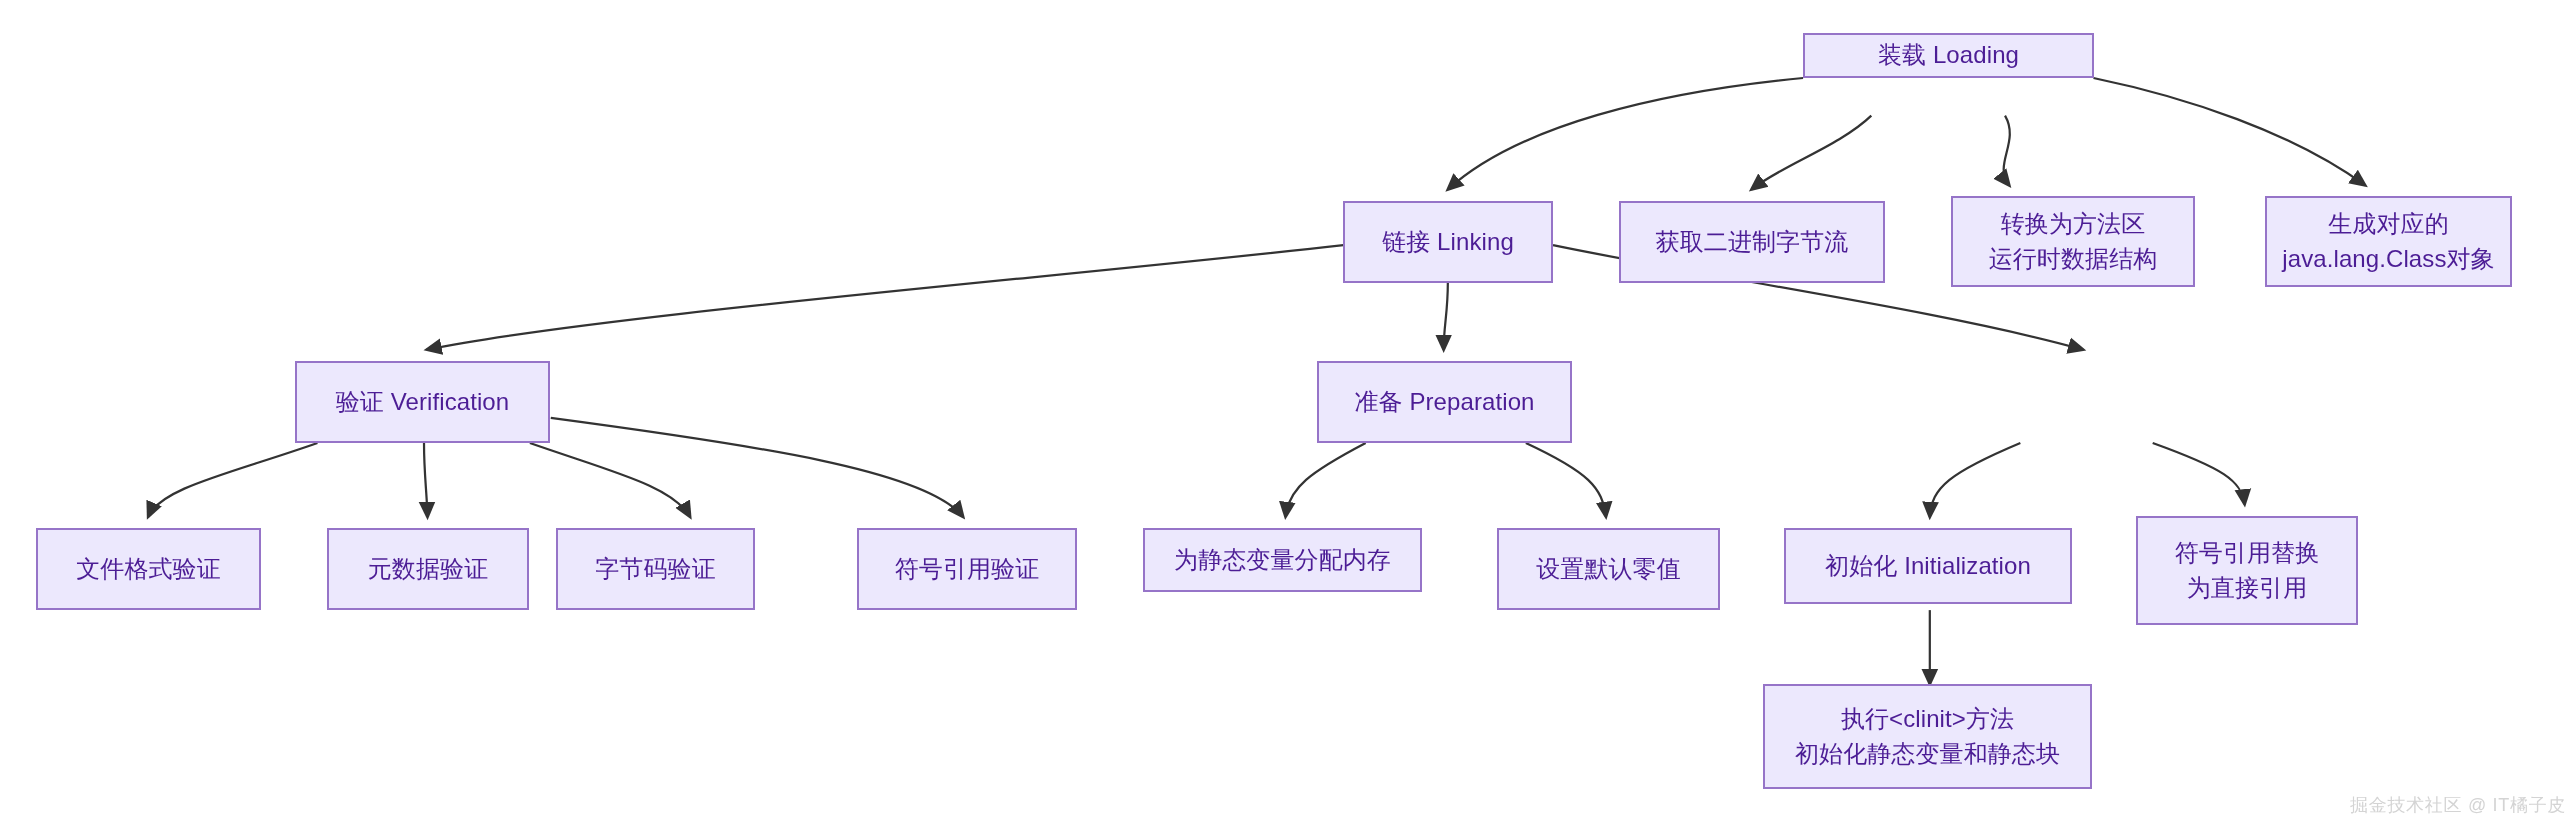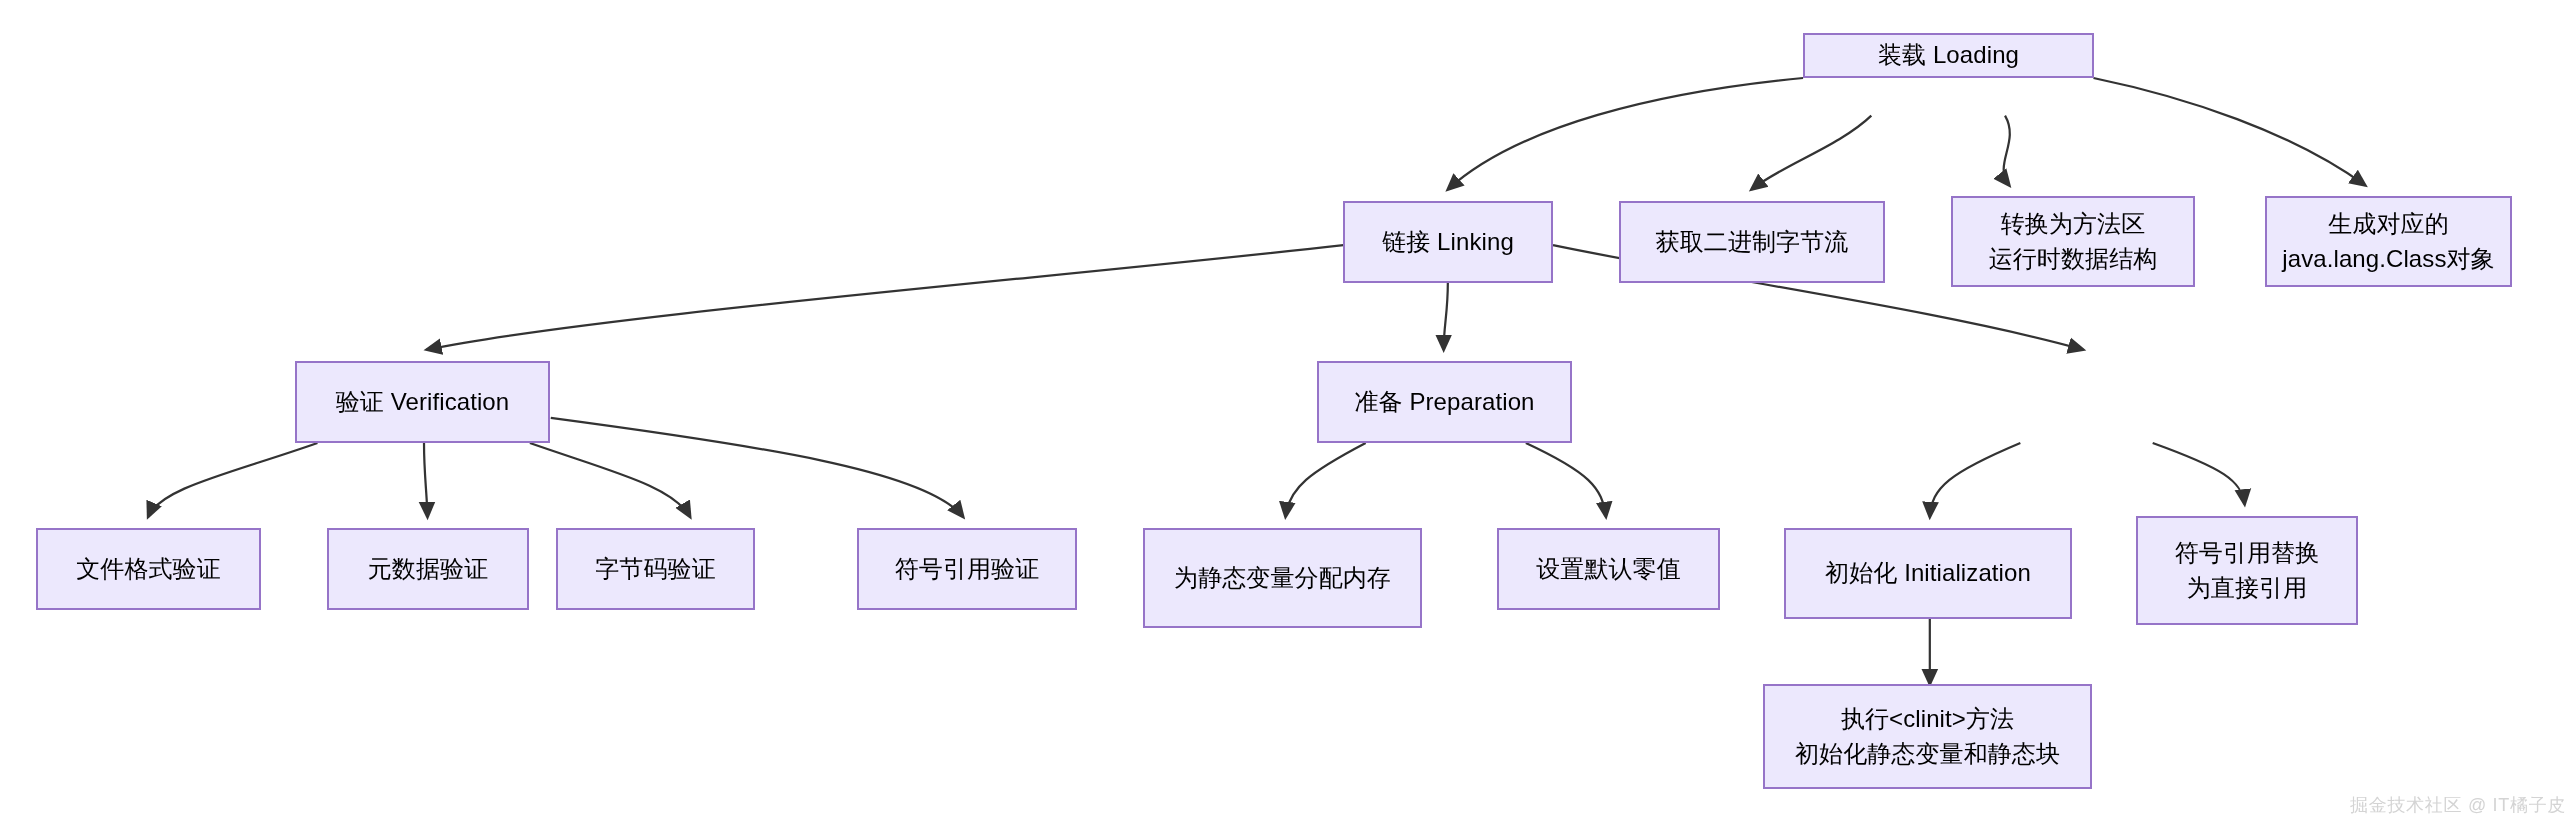--- a/index.html
+++ b/index.html
@@ -24,21 +24,21 @@
   }
   .node{
     position:absolute;
     box-sizing:border-box;
     background:#ece8fd;
     border:2.1px solid #9674c8;
     display:flex;
     flex-direction:column;
     align-items:center;
     justify-content:center;
-    color:#000000;
+    color:#4c1d95;
     font-size:24px;
     line-height:1.45;
     text-align:center;
     letter-spacing:0.1px;
     white-space:nowrap;
   }
   .node .line{display:block;}
   .watermark{
     position:absolute;
     color:#d4d4d4;
@@ -130,29 +130,29 @@
   </div>
 
   <div class="node" style="left:556px; top:528px; width:199px; height:82px;">
     <span class="line">字节码验证</span>
   </div>
 
   <div class="node" style="left:857px; top:528px; width:220px; height:82px;">
     <span class="line">符号引用验证</span>
   </div>
 
-  <div class="node" style="left:1143px; top:528px; width:279px; height:100px;">
+  <div class="node" style="left:1143px; top:528px; width:279px; height:64px;">
     <span class="line">为静态变量分配内存</span>
   </div>
 
   <div class="node" style="left:1497px; top:528px; width:223px; height:82px;text-align:center;">
     <span class="line">设置默认零值</span>
   </div>
 
-  <div class="node" style="left:1784px; top:528px; width:288px; height:91px;">
+  <div class="node" style="left:1784px; top:528px; width:288px; height:76px;">
     <span class="line">初始化 Initialization</span>
   </div>
 
   <div class="node" style="left:2136px; top:516px; width:222px; height:109px;">
     <span class="line">符号引用替换</span>
     <span class="line">为直接引用</span>
   </div>
 
   <div class="node" style="left:1763px; top:684px; width:329px; height:105px;">
     <span class="line">执行&lt;clinit&gt;方法</span>

